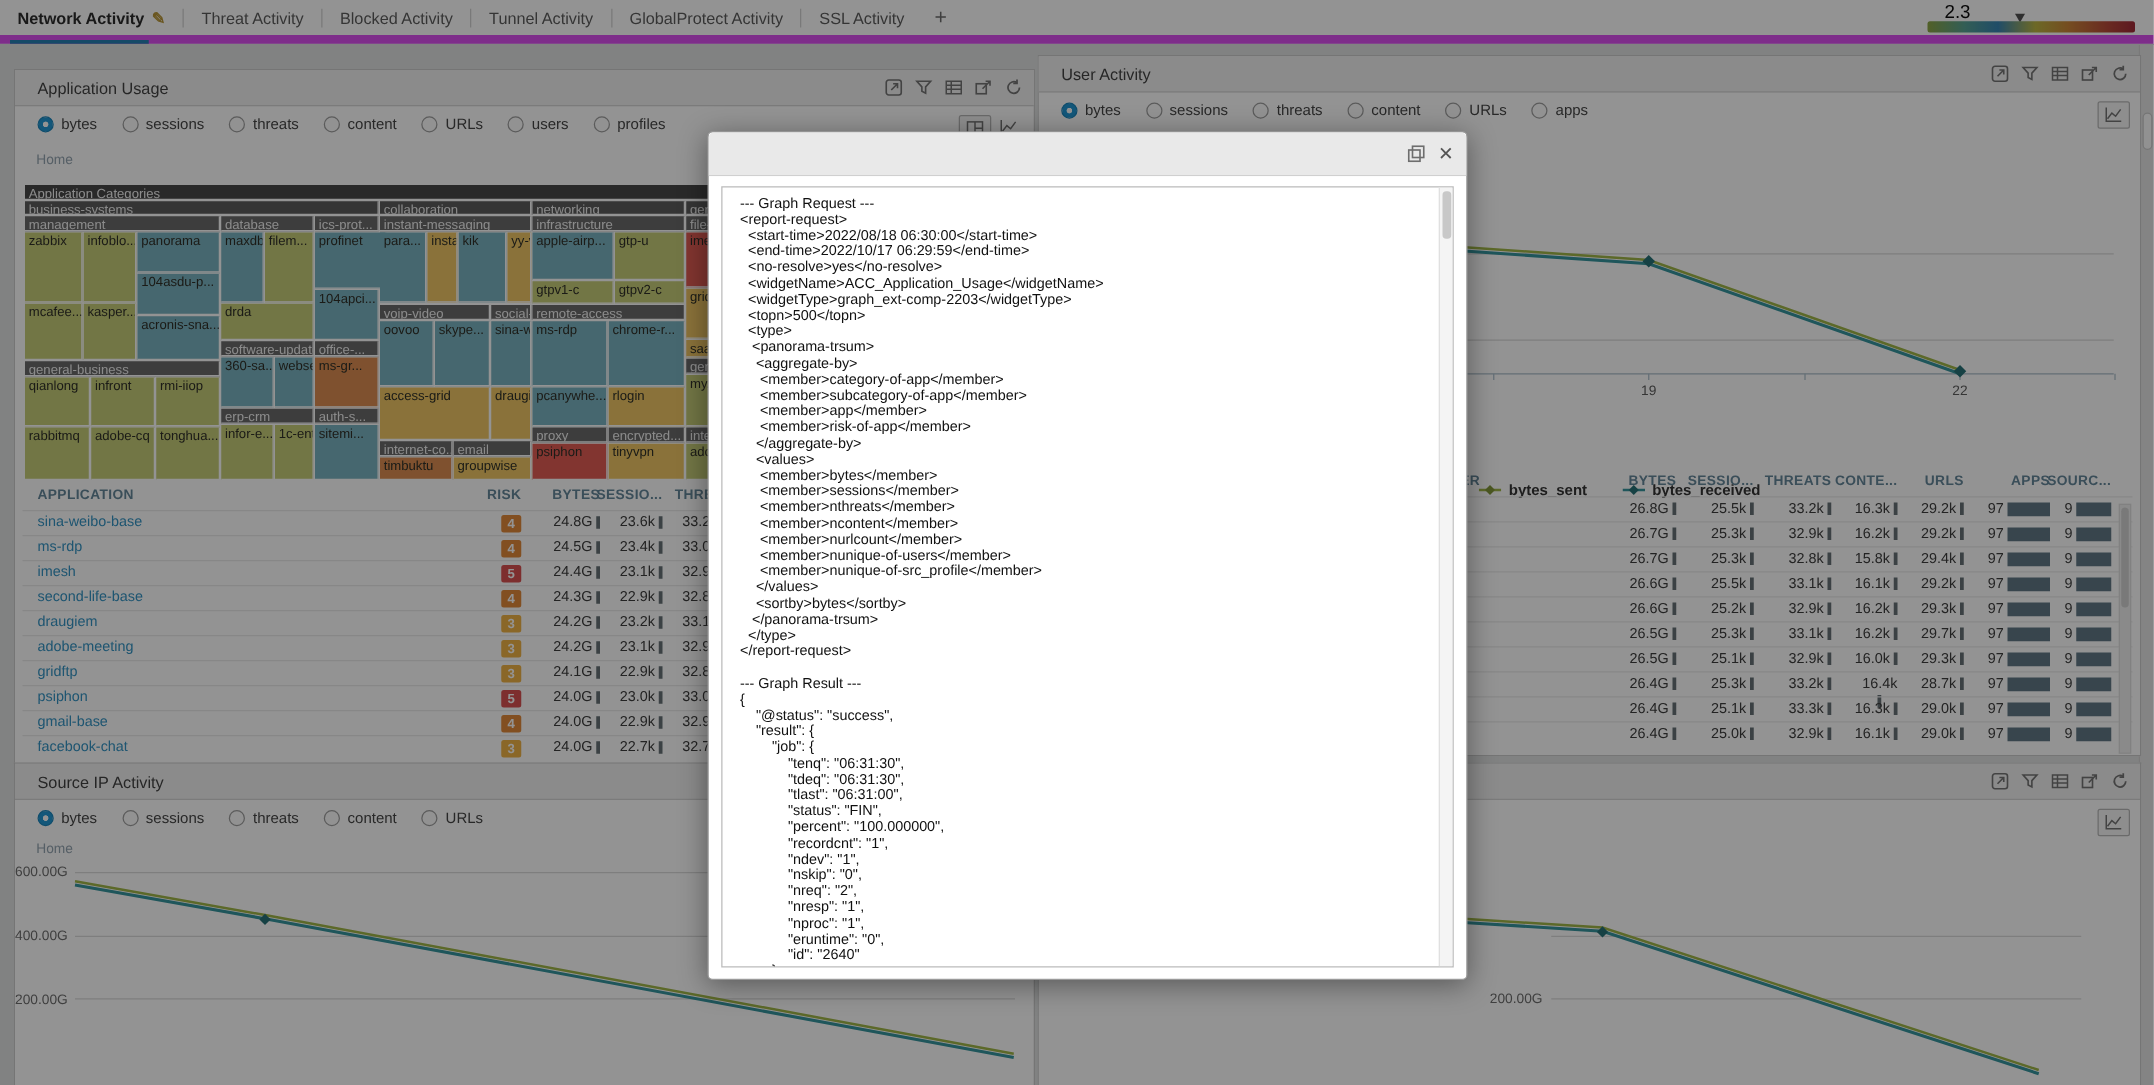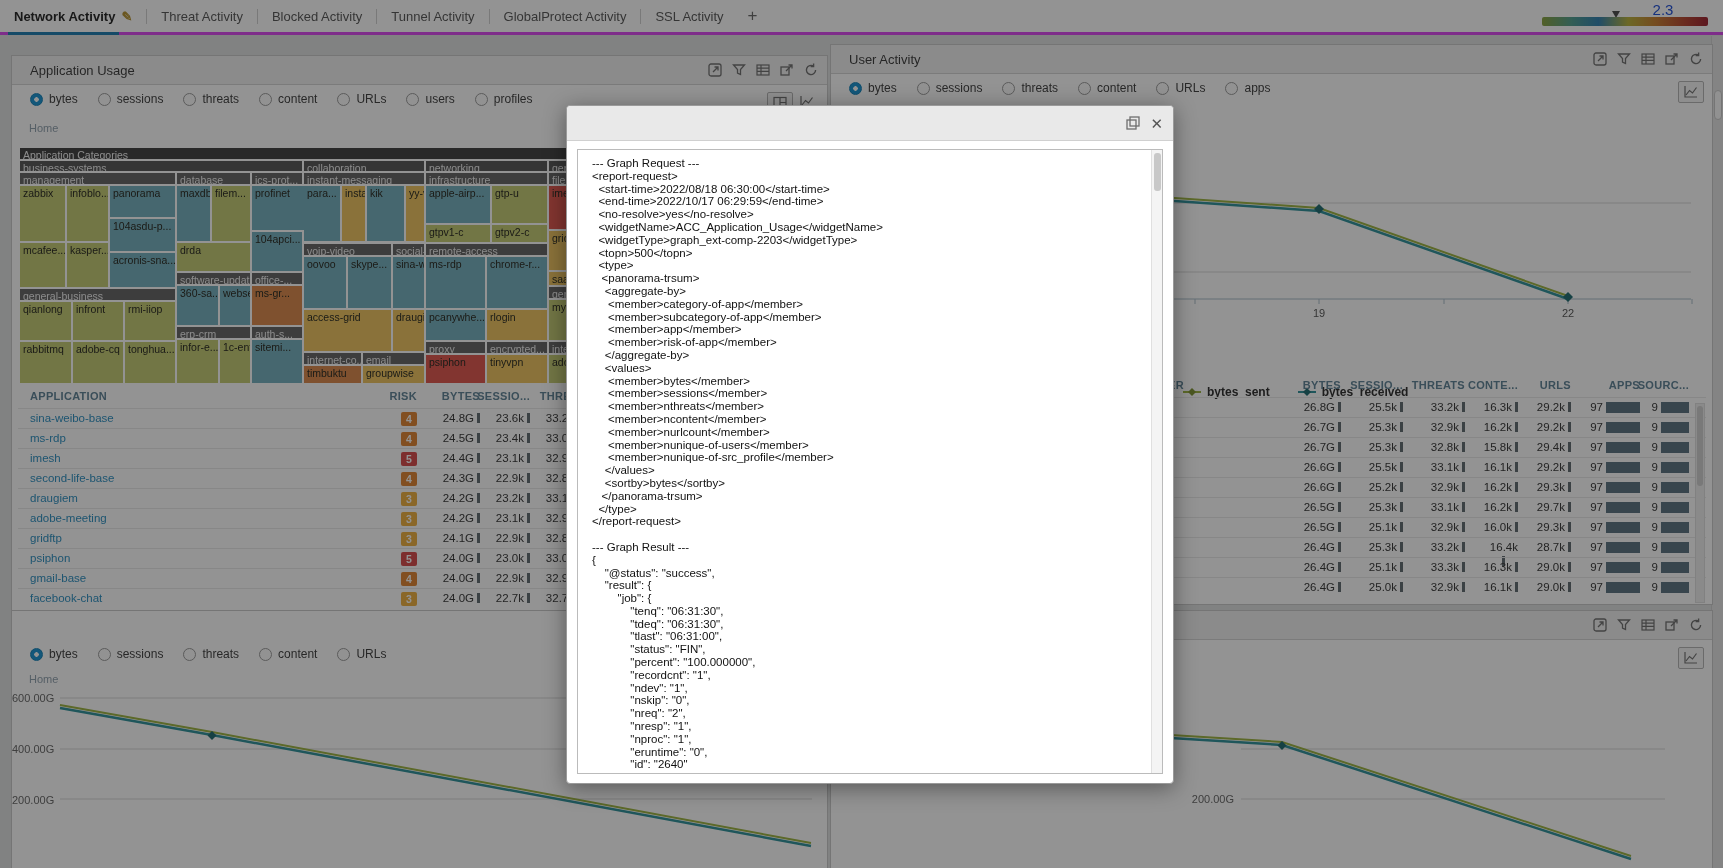--- a/index.html
+++ b/index.html
@@ -1,29 +1,29 @@
 <!DOCTYPE html>
 <html><head>
 <meta charset="utf-8">
 <style>
   html,body{margin:0;padding:0;background:#555;}
   #stage{position:relative;width:1723px;height:868px;overflow:hidden;
          background:#dfe0e1;font-family:"Liberation Sans",sans-serif;}
   
   #tabbar{position:absolute;left:0;top:0;width:1723px;height:35px;background:#ffffff;
-          border-bottom:3px solid #d946ef;display:flex;align-items:center;box-sizing:border-box;}
+          border-bottom:7px solid #d946ef;display:flex;align-items:center;box-sizing:border-box;}
   .tab{font-size:13px;color:#555;padding:0 14px;cursor:default;white-space:nowrap;}
   .tab + .tab{border-left:1px solid #cfcfcf;}
   .tab.sel{font-weight:bold;color:#222;}
   .tab .pencil{display:none;color:#b5912e;font-size:13px;margin-left:6px;}
   .tab.sel .pencil{display:inline;}
   #tab-underline{position:absolute;left:8px;top:32px;width:111px;height:3px;background:#1a7ab0;}
   #add-tab{font-size:17px;color:#666;margin-left:10px;}
   
-  #gauge-val{position:absolute;left:1636px;top:1px;width:54px;text-align:center;font-size:15px;color:#1d4ed8;}
+  #gauge-val{position:absolute;left:1539px;top:1px;width:54px;text-align:center;font-size:15px;color:#000000;}
   #gauge-bar{position:absolute;left:1542px;top:17px;width:166px;height:9px;border-radius:2px;
      background:linear-gradient(90deg,#88a23b 0%,#4f9e8f 18%,#2e7fb0 34%,#b9b23a 52%,#c87f2e 68%,#b5432e 86%,#9c1f2e 100%);}
   #gauge-marker{position:absolute;left:1612px;top:11px;width:0;height:0;
      border-left:4px solid transparent;border-right:4px solid transparent;border-top:7px solid #4a4a4a;}
   
   #page-scroll{position:absolute;right:0;top:36px;width:12px;height:832px;background:#e4e4e4;border-left:1px solid #d0d0d0;box-sizing:border-box;}
   #page-scroll .thumb{position:absolute;left:2px;top:54px;width:8px;height:30px;background:#fbfbfb;border:1px solid #c9c9c9;border-radius:4px;box-sizing:border-box;}
   
   .panel{position:absolute;background:#ffffff;border:1px solid #c8c8c8;box-sizing:border-box;}
   .phead{height:29px;background:#f1f1f1;border-bottom:1px solid #d3d3d3;display:flex;align-items:center;
@@ -995,20 +995,40 @@
           </span>
         </div>
 
     </div>
     <div class="tscroll" style="right:7px;top:358px;height:200px;">
         <div class="thumb"></div>
       </div>
   </div>
 
   <div class="panel" style="left:11px;top:610px;width:817px;height:258px;border-bottom:none;">
+    <div class="phead">
+      <span class="ptitle">Source IP Activity</span>
+      <span class="picons">
+        <svg class="ic">
+            <use href="#i-expand"></use>
+          </svg>
+        <svg class="ic">
+            <use href="#i-filter"></use>
+          </svg>
+        <svg class="ic">
+            <use href="#i-table"></use>
+          </svg>
+        <svg class="ic">
+            <use href="#i-export"></use>
+          </svg>
+        <svg class="ic">
+            <use href="#i-refresh"></use>
+          </svg>
+      </span>
+    </div>
     <div class="radios" style="top:36px;">
 
         <span class="ritem">
           <span class="radio sel"></span>
           <span class="rlabel">bytes</span>
         </span>
 
         <span class="ritem">
           <span class="radio"></span>
           <span class="rlabel">sessions</span>

